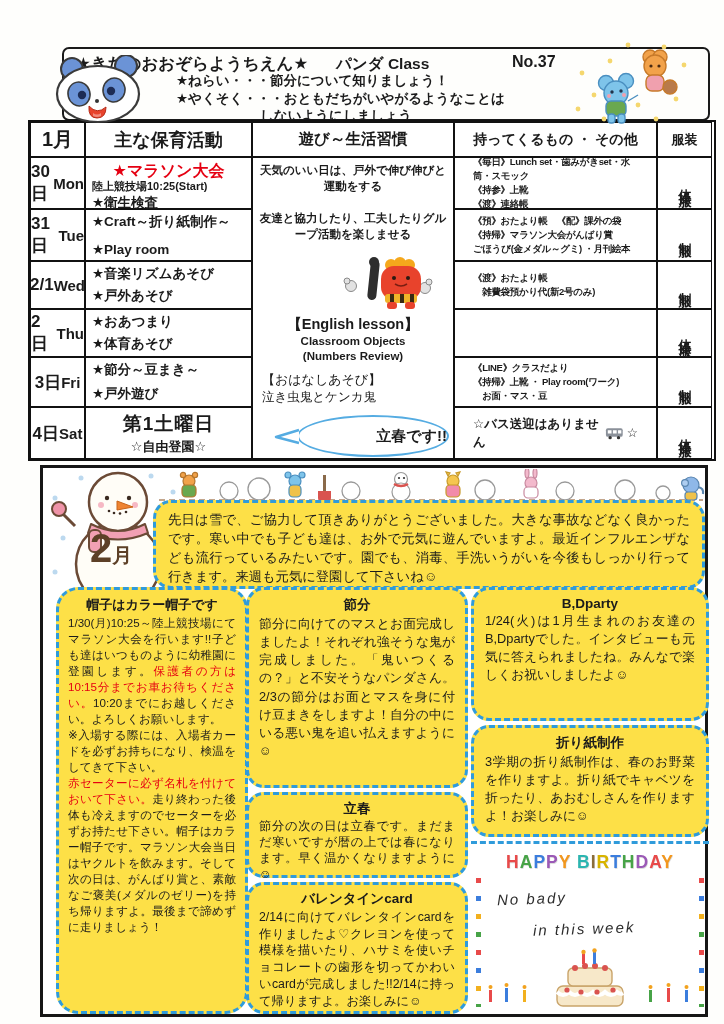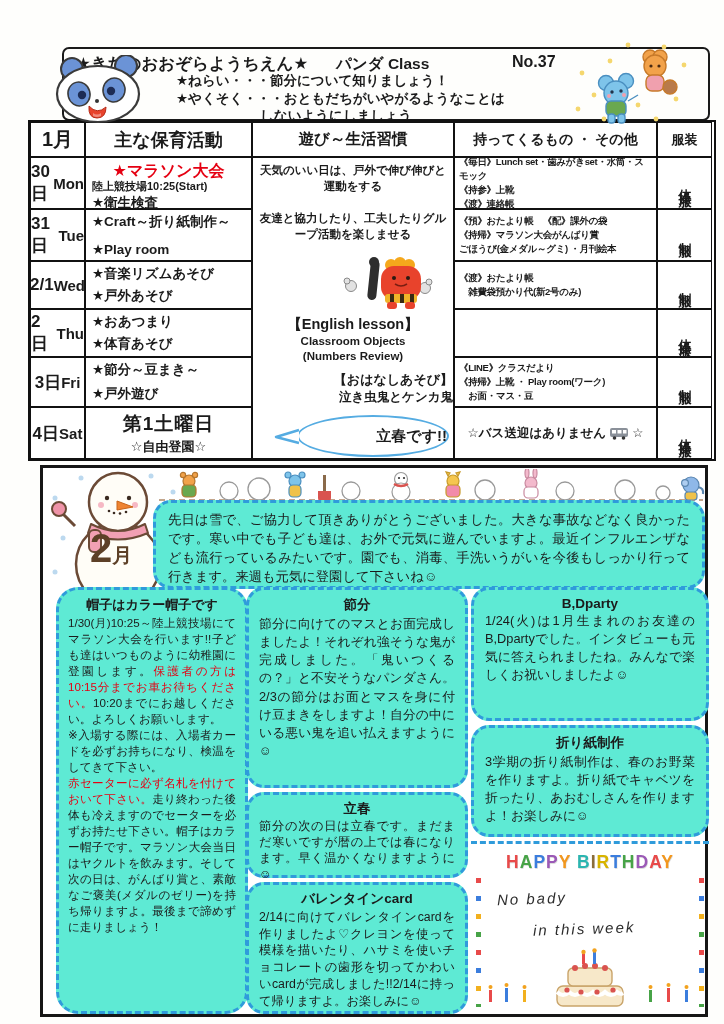--- a/index.html
+++ b/index.html
@@ -30,47 +30,47 @@
   .h-dress{grid-column:5;grid-row:1;font-size:13px;}
   .c-date{display:flex;flex-direction:row;align-items:center;justify-content:center;font-weight:bold;}
   .c-date .day{font-size:17px;}
   .c-date .wd{font-size:15px;}
   .c-acts{display:flex;flex-direction:column;justify-content:space-between;padding:3px 6px;font-weight:bold;font-size:13.5px;}
   .c-acts.ctr{justify-content:center;gap:1px;}
   .act.red{color:#e50012;font-size:16px;align-self:center;}
   .act.sub{font-size:11px;margin-top:-3px;}
   .act.big{font-size:19px;align-self:center;letter-spacing:1px;}
   .act.ctr{align-self:center;font-size:13px;}
-  .c-items{display:flex;flex-direction:column;justify-content:center;padding:2px 4px;font-weight:bold;font-size:9.5px;letter-spacing:-0.3px;line-height:1.45;}
+  .c-items{display:flex;flex-direction:column;justify-content:center;padding:2px 18px;font-weight:bold;font-size:9.5px;letter-spacing:-0.3px;line-height:1.45;}
   .c-items.busline{flex-direction:row;align-items:center;justify-content:center;gap:3px;font-size:12.5px;letter-spacing:0;}
   .c-dress{writing-mode:vertical-rl;text-orientation:upright;display:flex;align-items:center;justify-content:center;font-weight:bold;font-size:13px;letter-spacing:3px;}
 
   .playcell{grid-column:3;grid-row:2 / span 6;position:relative;}
   .pc-note{position:absolute;left:4px;right:4px;text-align:center;font-weight:bold;font-size:11.5px;line-height:1.35;}
   .pc-note.n1{top:5px;}
   .pc-note.n2{top:53px;}
   .oni{position:absolute;left:86px;top:98px;}
   .pc-eng{position:absolute;left:0;right:0;top:157px;text-align:center;font-weight:bold;}
   .pc-eng .et{font-size:14.5px;}
   .pc-eng .el{font-size:11.5px;line-height:1.3;}
-  .pc-story{position:absolute;left:9px;right:0;top:213px;text-align:right;font-weight:bold;}
+  .pc-story{position:absolute;left:9px;right:0;top:213px;text-align:left;font-weight:normal;}
   .pc-story .st{font-size:13px;}
   .pc-story .sl{font-size:12.5px;}
   .bubble{position:absolute;left:44px;top:257px;width:148px;height:38px;border:2.5px solid #55ace2;border-radius:50%;display:flex;align-items:center;justify-content:flex-end;font-weight:bold;font-size:15px;background:#fff;}
   .bubble .tail{position:absolute;left:-25px;top:11px;}
 
   
   .bottom{position:absolute;left:40px;top:465px;width:668px;height:552px;border:3px solid #161616;box-sizing:border-box;background:#fff;}
   .snowman{position:absolute;left:2px;top:0px;}
   .feb-label{position:absolute;left:32px;top:58px;width:72px;text-align:center;color:#5d4027;font-weight:bold;z-index:2;}
   .feb-label .big{font-size:40px;}
   .feb-label .small{font-size:20px;}
   .strip{position:absolute;left:112px;top:1px;}
 
-  .dashedbox{position:absolute;border:3px dashed #2f9bdb;border-radius:18px;box-sizing:border-box;background:#5eead4;}
+  .dashedbox{position:absolute;border:3px dashed #2f9bdb;border-radius:18px;box-sizing:border-box;background:#fde047;}
   .intro{left:110px;top:32px;width:552px;height:89px;padding:7px 12px;font-size:13.3px;line-height:1.43;text-align:justify;}
   .art-title{text-align:center;font-weight:600;font-size:13.5px;margin:2px 0 1px 0;}
   .art-body{font-size:12.8px;line-height:1.42;text-align:justify;}
   .b-marathon{left:13px;top:119px;width:192px;height:427px;padding:4px 9px;border-radius:22px;}
   .b-marathon .art-body{font-size:11.6px;line-height:1.38;white-space:pre-wrap;}
   .b-marathon .art-title{font-size:13px;}
   .red{color:#e50012;}
   .b-setsubun{left:203px;top:119px;width:222px;height:201px;padding:4px 10px;}
   .b-risshun{left:203px;top:324px;width:222px;height:86px;padding:3px 10px;}
   .b-risshun .art-body{font-size:12.3px;line-height:1.3;}

